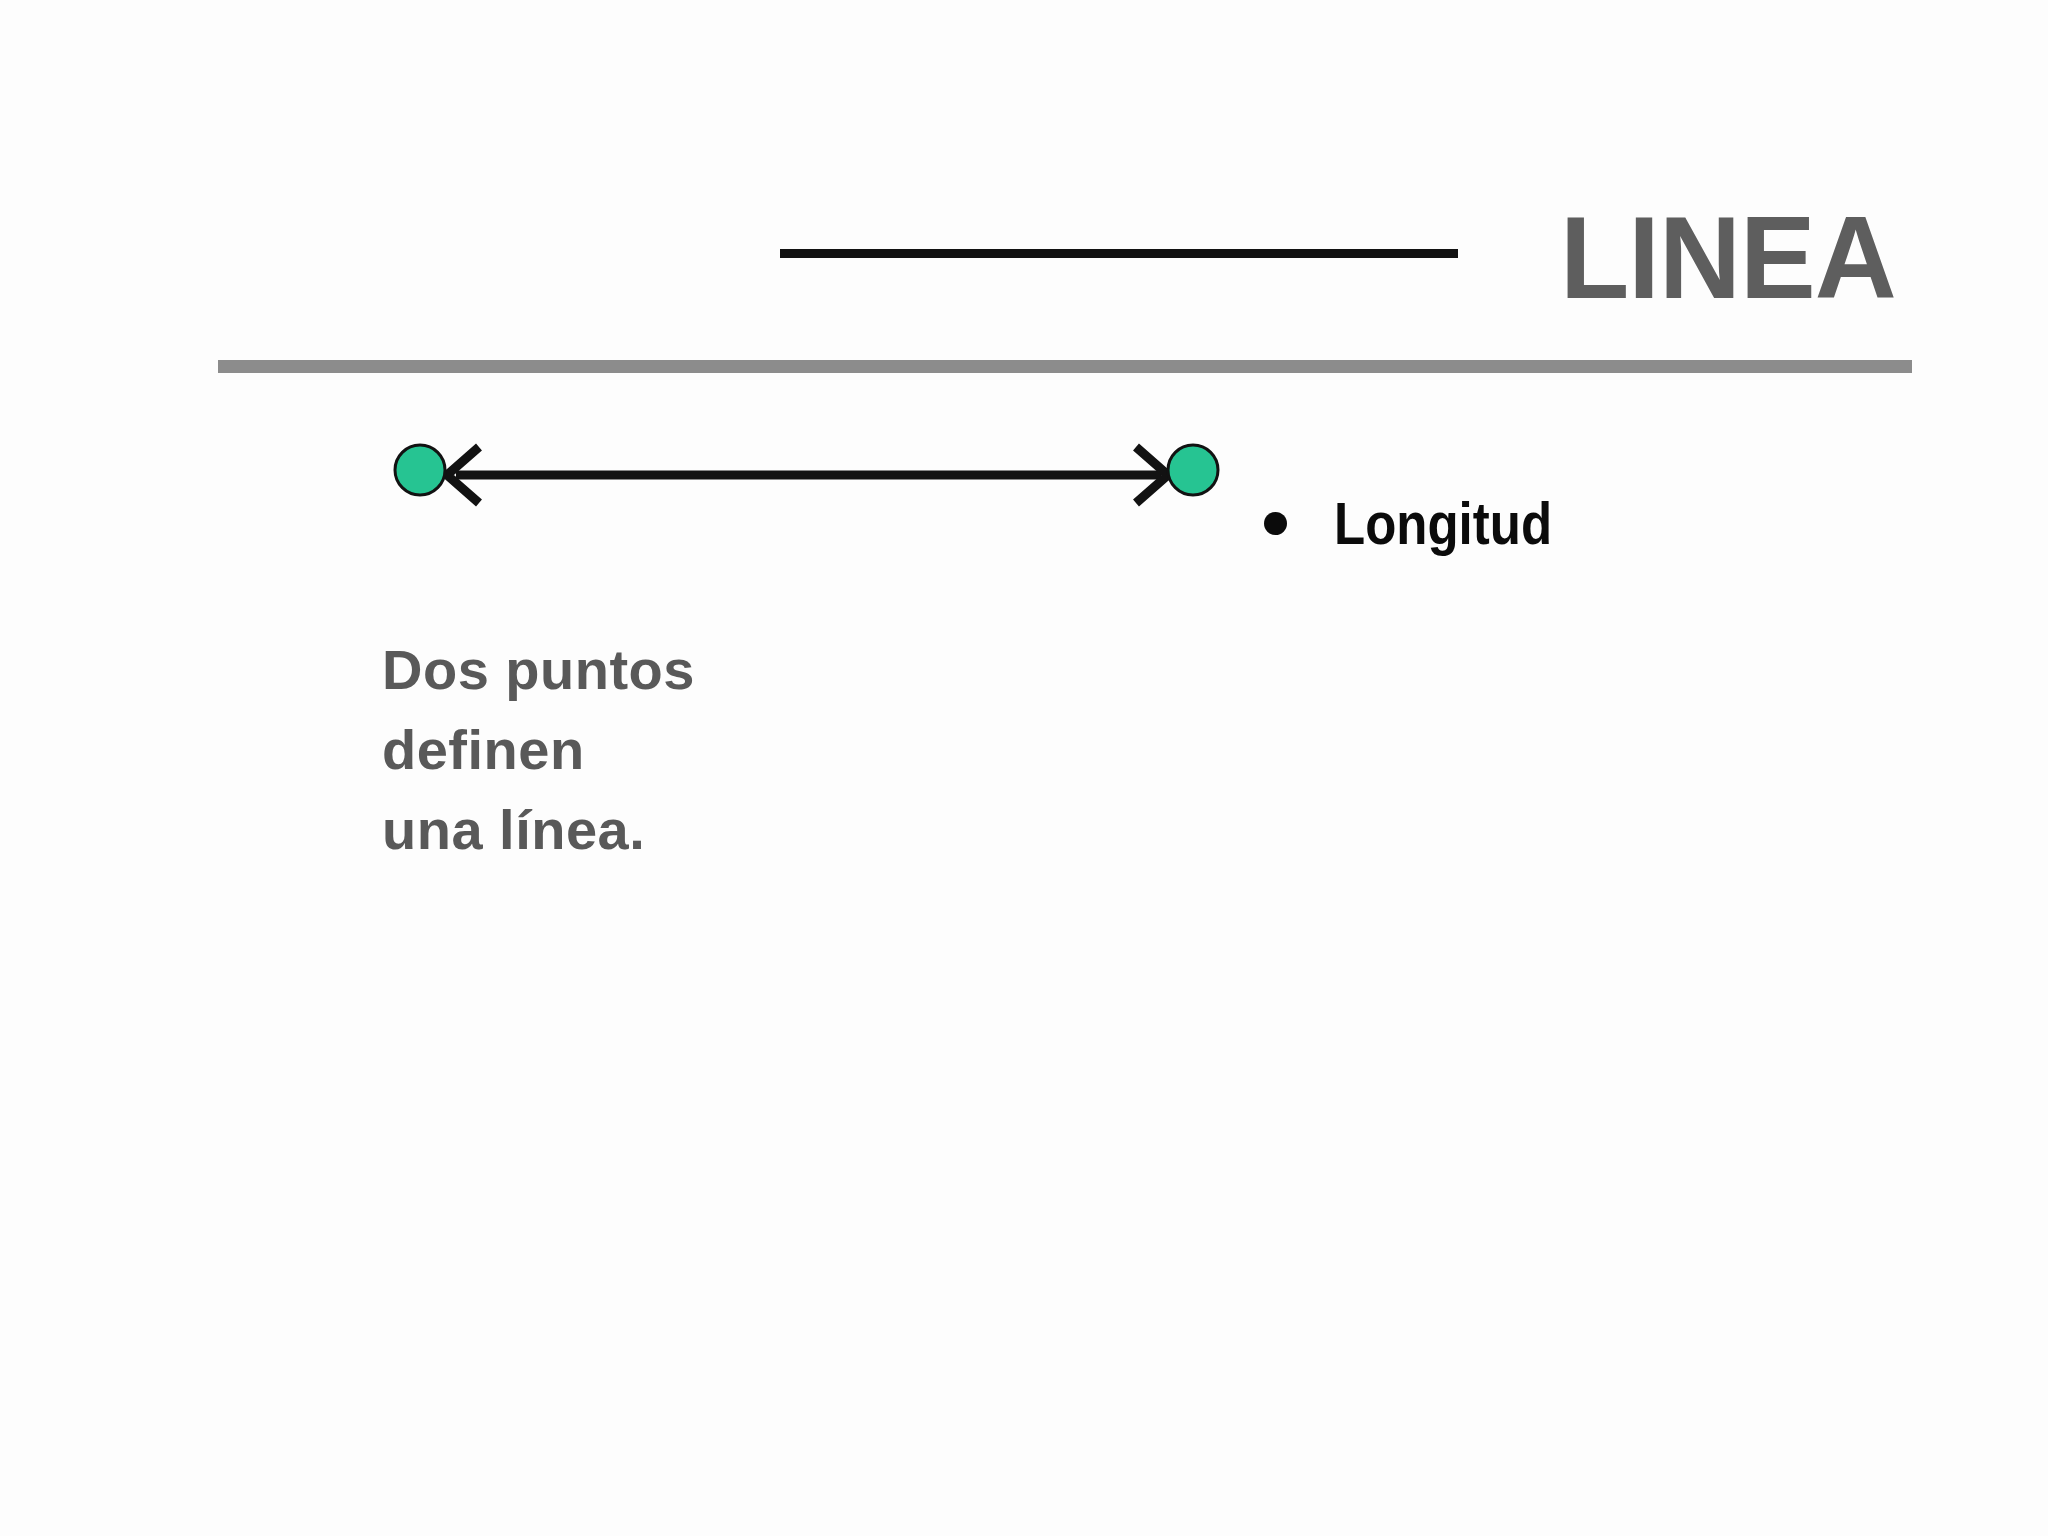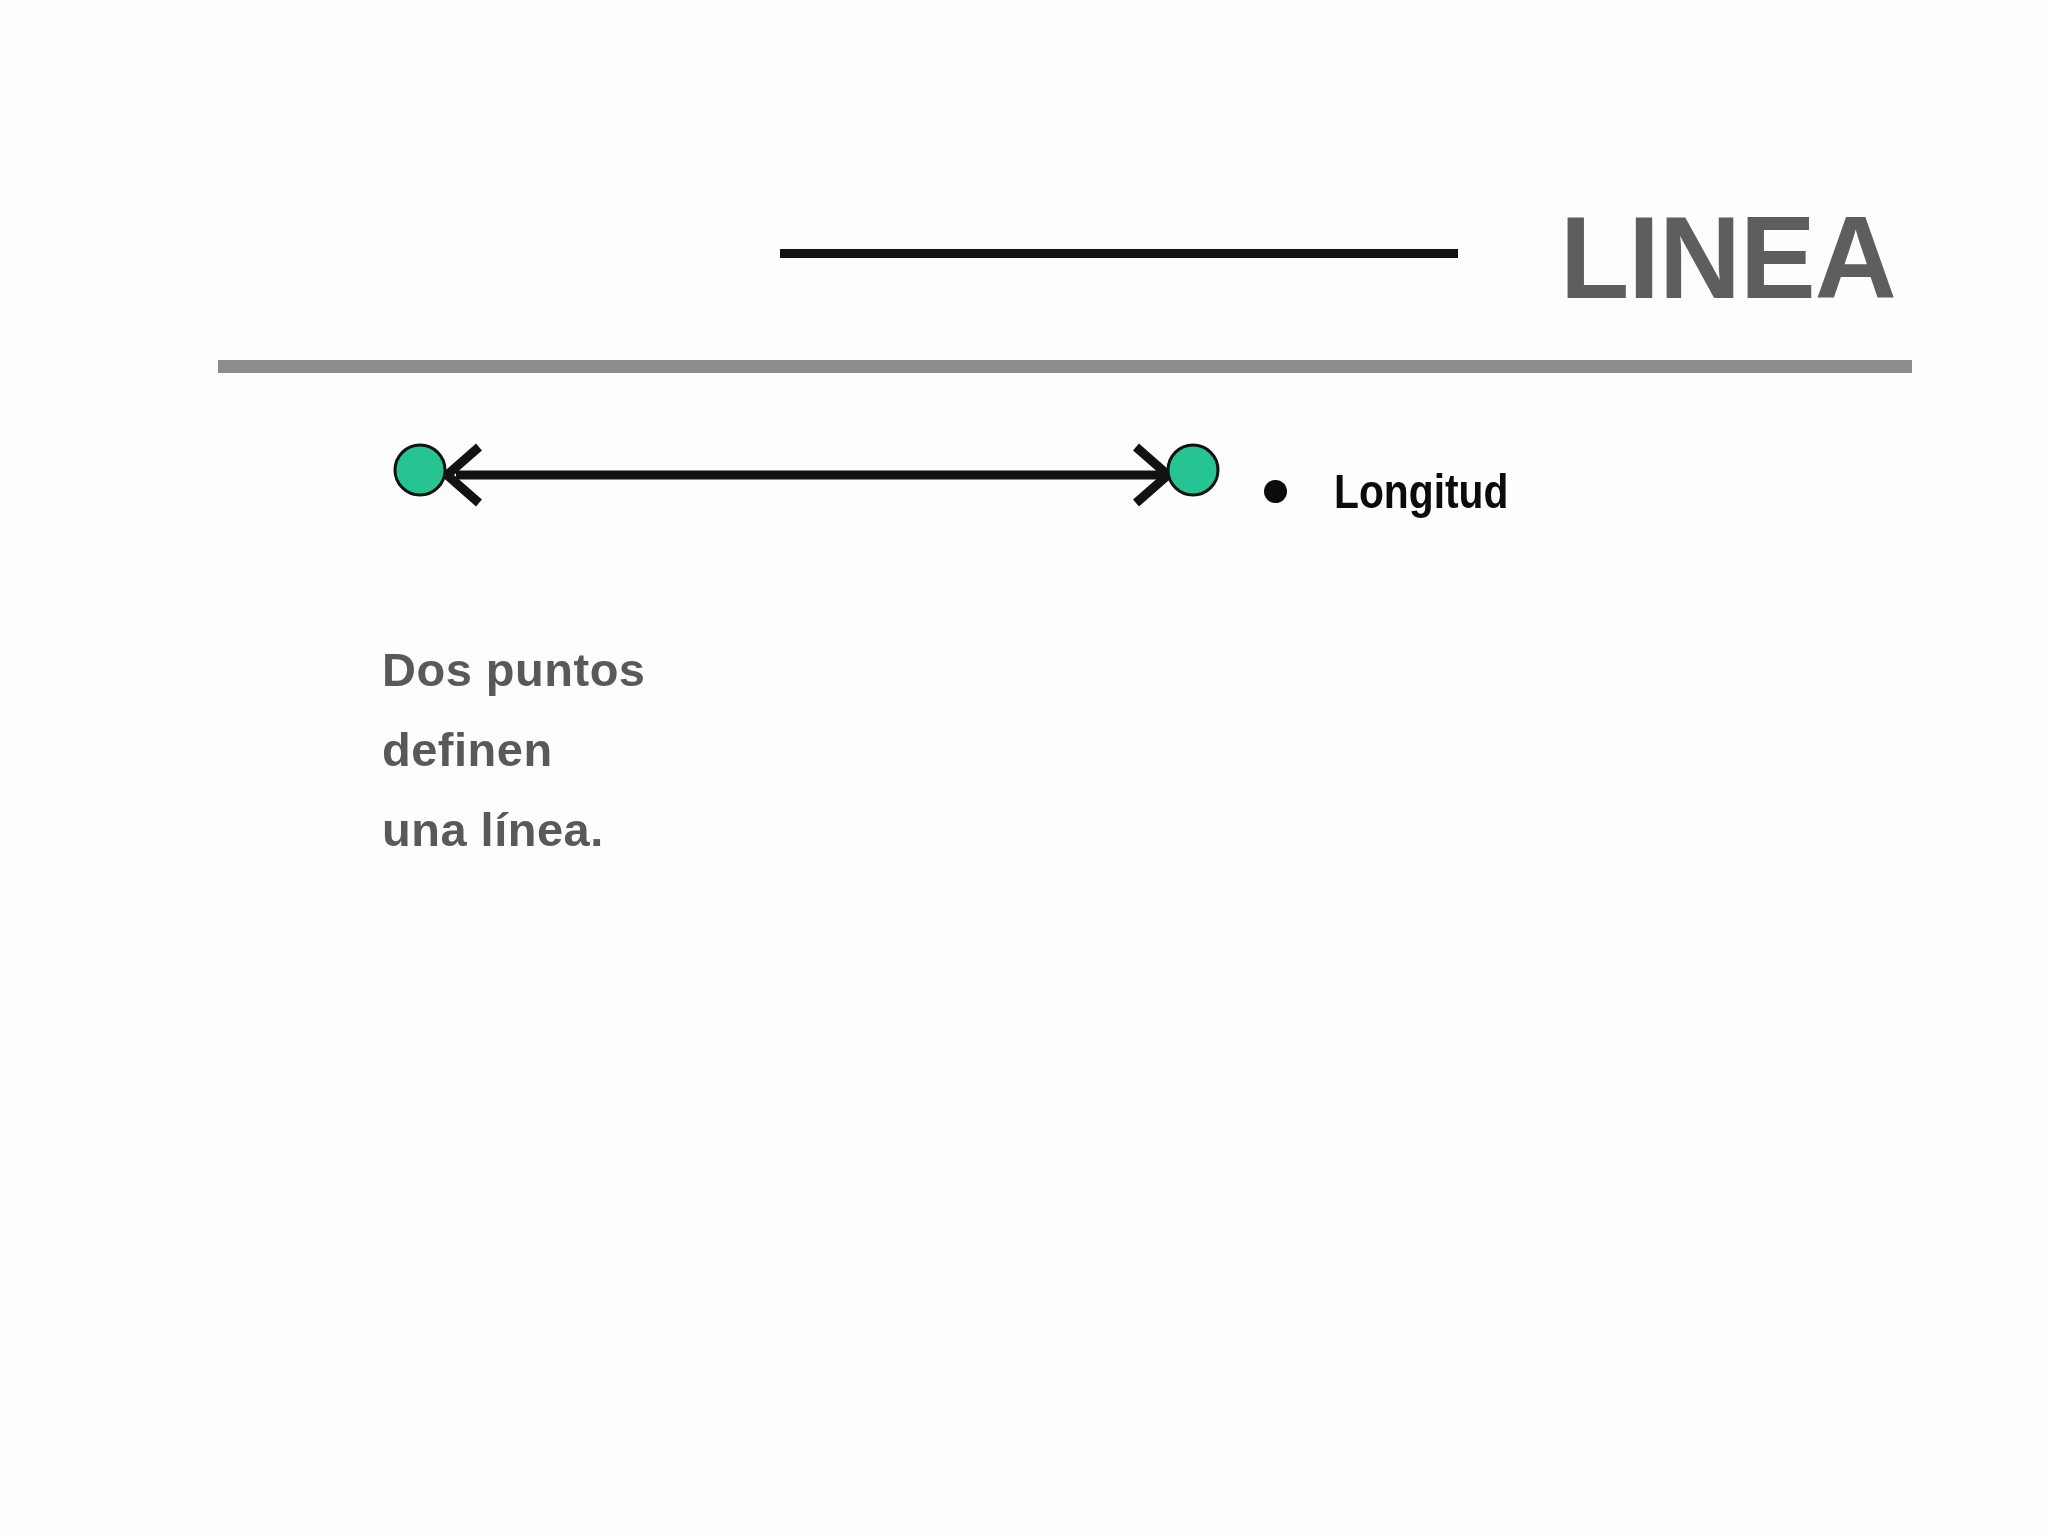--- a/index.html
+++ b/index.html
@@ -44,37 +44,38 @@
   }
 
   
   .diagram{
     left:380px;top:425px;width:860px;height:100px;
   }
 
   
   .caption{
     left:382px;top:630px;
-    font-size:47px;line-height:80px;font-weight:bold;
+    font-size:56px;line-height:80px;font-weight:bold;
     letter-spacing:0.5px;
     color:var(--body-gray);
     white-space:nowrap;
   }
 
   
   .bullets{
     left:1254px;top:454px;width:760px;
     list-style:none;
   }
   .bullets li{
     position:relative;
     padding-left:80px;
     margin-bottom:108px;
-    font-size:48px;line-height:75px;font-weight:bold;
+    font-size:60px;line-height:75px;font-weight:bold;
     color:var(--bullet-black);
+    margin-top:32px;
   }
   .bullets li:last-child{margin-bottom:0;}
   .bullet-dot{
     position:absolute;
     left:10px;top:26px;
     width:23px;height:23px;border-radius:50%;
     background:var(--bullet-black);
   }
   .btext{
     transform:scaleX(0.85);

